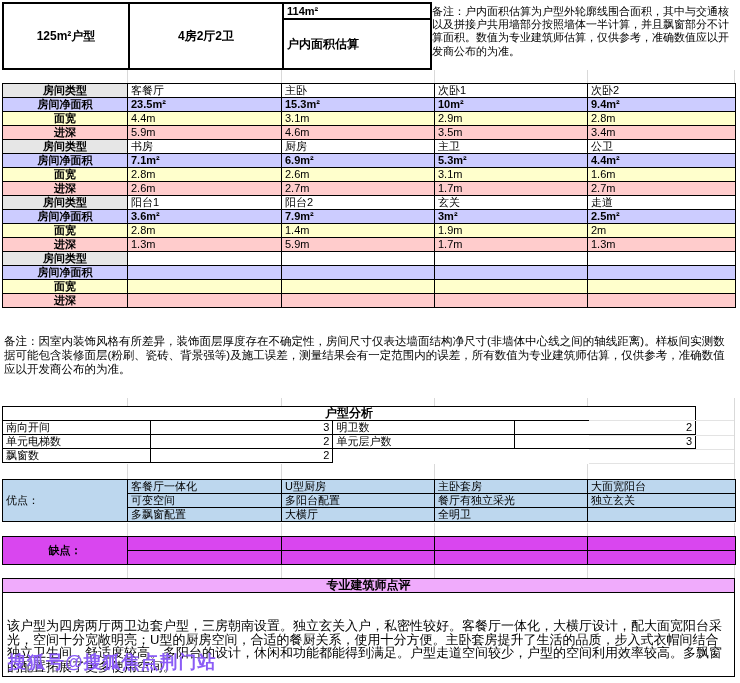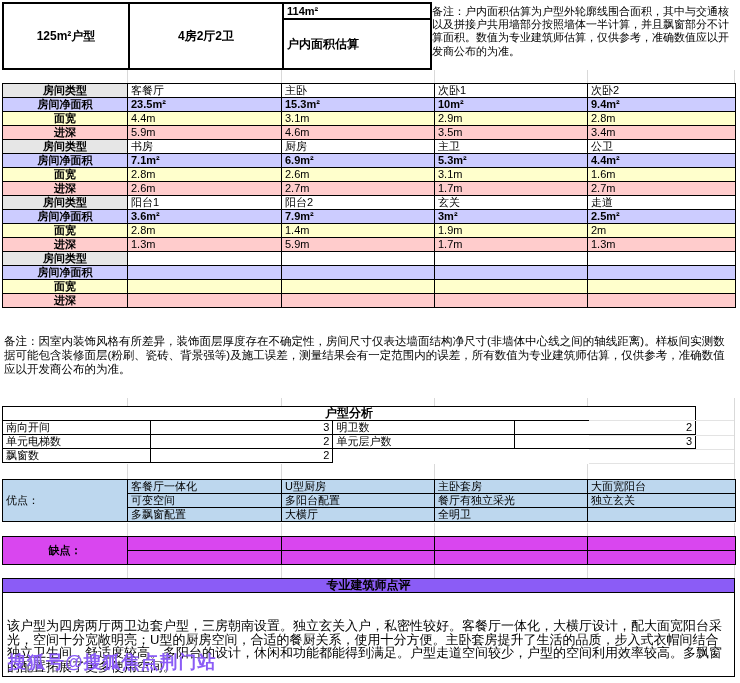--- a/index.html
+++ b/index.html
@@ -34,21 +34,21 @@
   .analysis-table td.ghost{border:none;background:transparent;}
   
   .pros-table{position:absolute;left:2px;top:479px;width:733px;}
   .pros-table td{background:#BDD7EE;}
   .pros-table td.lab{font-weight:normal;text-align:left;margin-top:48px;}
   .cons-table{position:absolute;left:2px;top:536px;width:733px;}
   .cons-table td{background:#d946ef;font-family:Liberation Serif, serif;}
   .cons-table td.lab{font-weight:bold;text-align:center;}
   
   .review-band{position:absolute;left:2px;top:578px;width:731px;height:13px;
-               background:#8b5cf6;border:1px solid #000;text-align:center;
+               background:#f0abfc;border:1px solid #000;text-align:center;
                font-weight:bold;font-size:12px;line-height:13px;}
   .review-box{position:absolute;left:2px;top:592px;width:731px;height:83px;
               border:1px solid #000;}
   .review-text{padding:26px 4px 0 4px;font-size:13px;line-height:13.5px;white-space:normal;}
   .watermark{position:absolute;left:8px;top:650px;font-size:18px;font-weight:bold;
              letter-spacing:1px;color:#8b5cf6;}
   
   .vg{position:absolute;width:1px;background:#D9D9D9;}
   .hg{position:absolute;height:1px;background:#E3E3E3;}
 </style>

